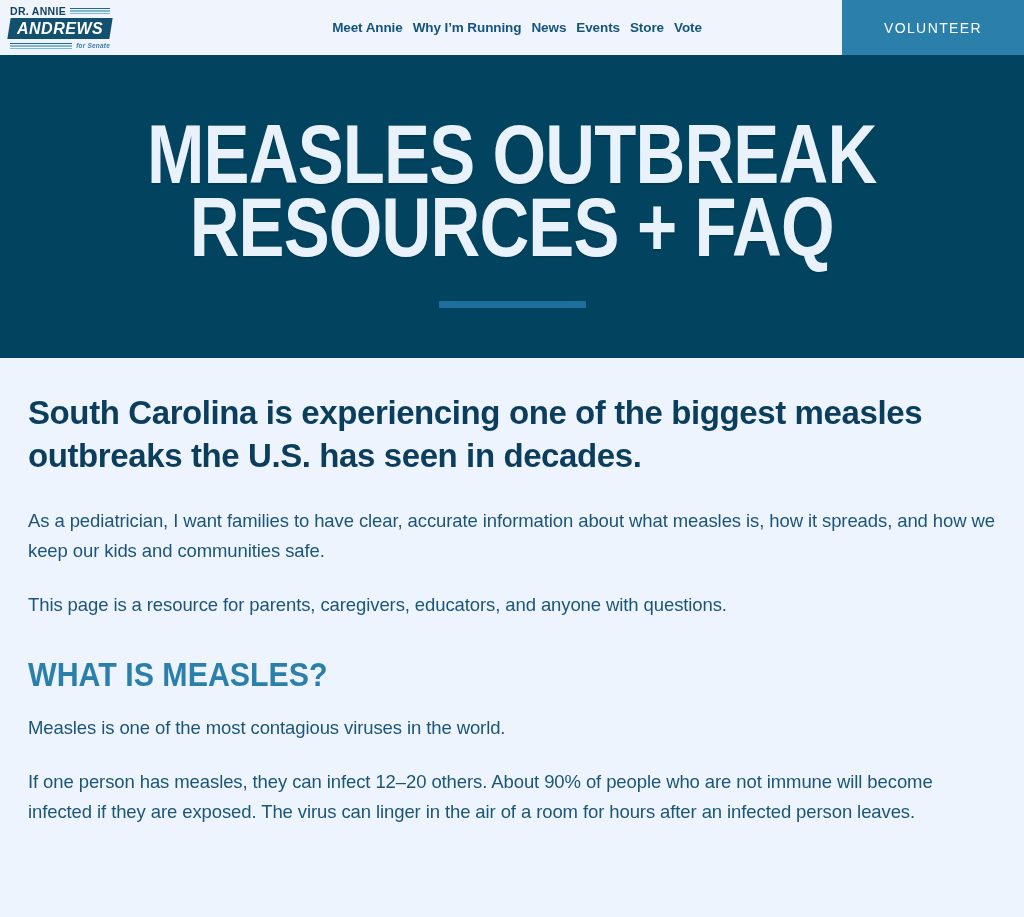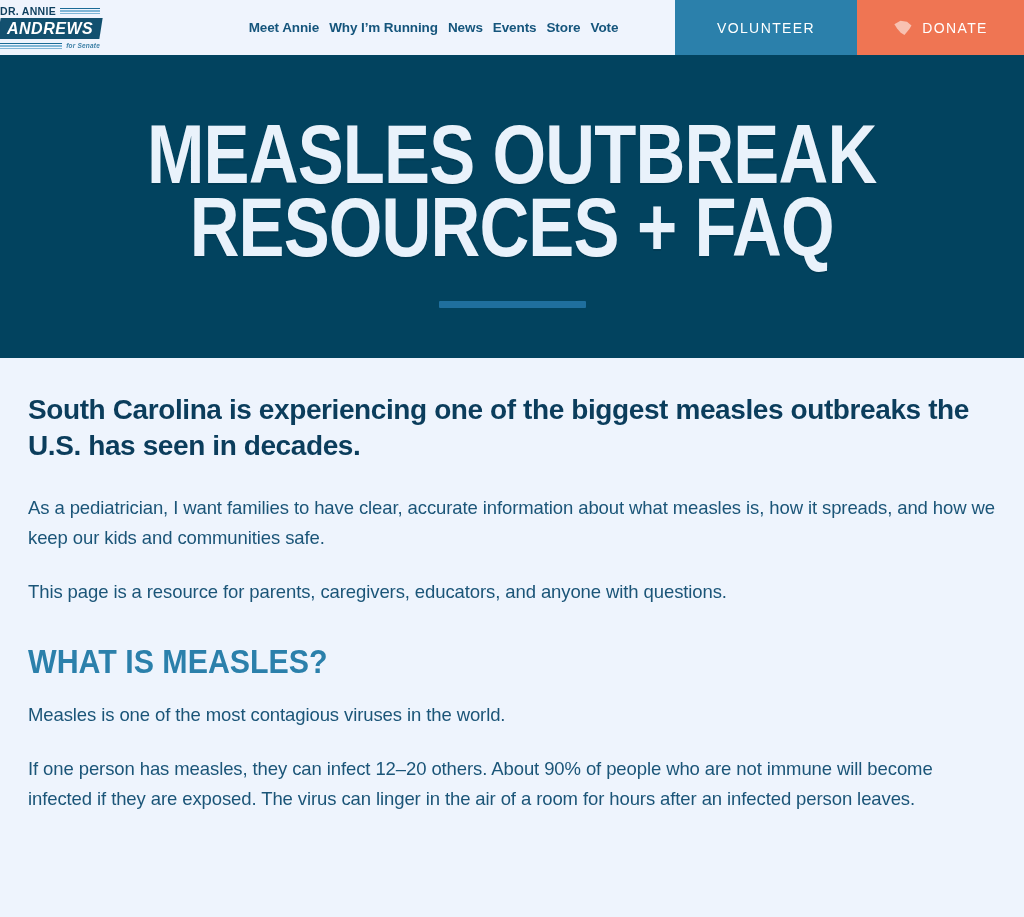--- a/index.html
+++ b/index.html
@@ -29,21 +29,21 @@
     background:var(--header-bg);
     display:flex;
     align-items:stretch;
     position:relative;
     border-bottom:3px solid var(--navy);
   }
 
   .logo-wrap{
     display:flex;
     align-items:center;
-    padding-left:0;
+    padding-left:10px;
     width:200px;
     flex:0 0 auto;
   }
   .logo{
     width:100px;
     height:46px;
     position:relative;
     display:block;
   }
   .logo-top{
@@ -182,21 +182,21 @@
   }
 
   
   .main{
     width:1024px;
     background:var(--page-bg);
     padding:34px 28px 30px 28px;
   }
   .lede{
     color:var(--heading-navy);
-    font-size:28px;
+    font-size:33px;
     font-weight:bold;
     line-height:1.30;
     letter-spacing:-0.4px;
     max-width:990px;
     margin-bottom:28px;
   }
   .para{
     color:var(--body-text);
     font-size:18.5px;
     line-height:1.62;
@@ -251,28 +251,20 @@
     <a href="#">News</a>
     <a href="#">Events</a>
     <a href="#">Store</a>
     <a href="#">Vote</a>
   </nav>
 
   <a href="#" class="cta cta-volunteer">
     <span>VOLUNTEER</span>
   </a>
 
-  <a href="#" class="cta cta-donate">
-    <span class="sc-icon">
-      <svg viewBox="0 0 24 20" fill="currentColor" aria-hidden="true">
-        <path d="M1.2 5.4 L8.8 1.0 L17.0 2.2 L22.6 7.0 L20.0 11.2 L13.8 18.6 L9.2 16.0 L4.6 10.6 Z"></path>
-      </svg>
-    </span>
-    <span>DONATE</span>
-  </a>
 
 </header>
 
 <section class="hero">
   <h1 class="hero-title">
     <span>Measles Outbreak</span><br>
     <span>Resources + FAQ</span>
   </h1>
   <div class="hero-rule"></div>
 </section>

